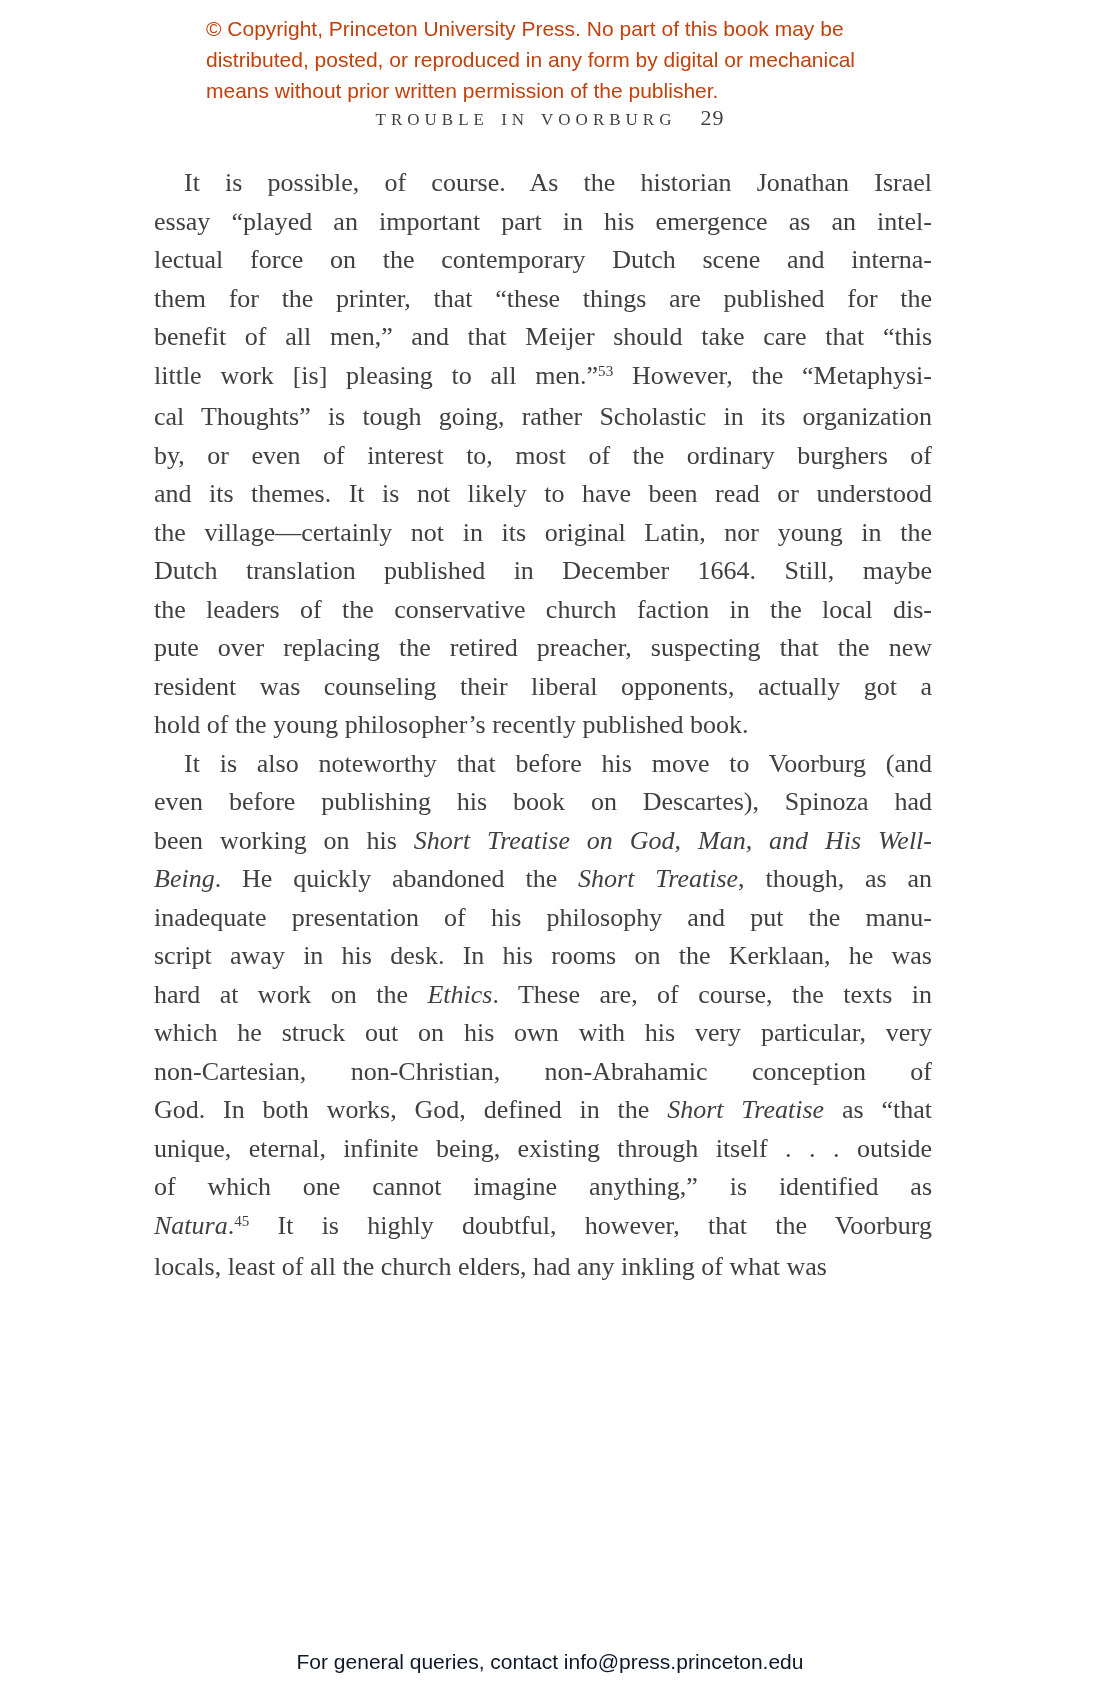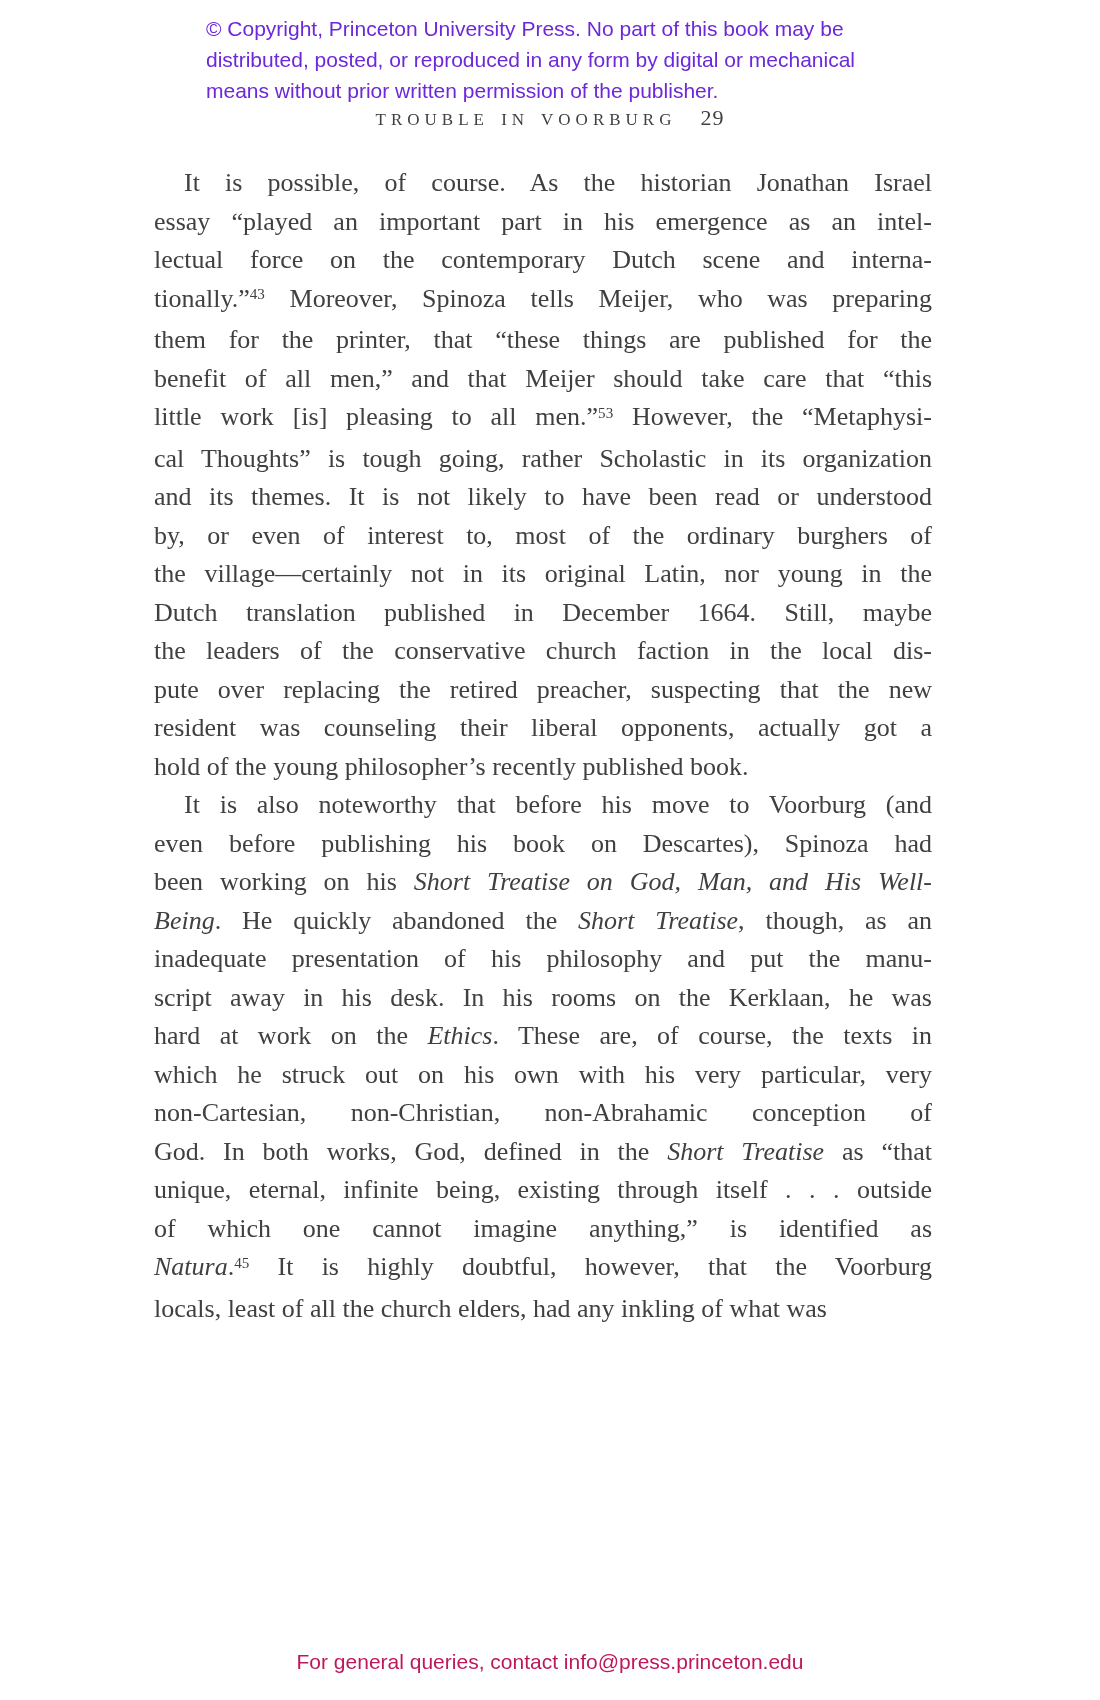--- a/index.html
+++ b/index.html
@@ -13,21 +13,21 @@
     overflow: hidden;
   }
   .copyright {
     position: absolute;
     left: 206px;
     top: 13px;
     width: 700px;
     font-family: "Liberation Sans", sans-serif;
     font-size: 21px;
     line-height: 31px;
-    color: #6d28d9;
+    color: #c2410c;
   }
   .running-head {
     position: absolute;
     top: 103px;
     left: 0;
     width: 1100px;
     text-align: center;
     color: #404040;
     line-height: 30px;
   }
@@ -65,47 +65,46 @@
     letter-spacing: 0;
   }
   .page-footer {
     position: absolute;
     top: 1650px;
     left: 0;
     width: 1100px;
     text-align: center;
     font-family: "Liberation Sans", sans-serif;
     font-size: 21px;
-    color: #be185d;
+    color: #0f172a;
   }
 </style>
 </head>
 <body>
 
 <div class="copyright">
   <div>© Copyright, Princeton University Press. No part of this book may be</div>
   <div>distributed, posted, or reproduced in any form by digital or mechanical</div>
   <div>means without prior written permission of the publisher.</div>
 </div>
 
 <div class="running-head">
   <span class="rh-title">TROUBLE IN VOORBURG</span><span class="rh-page">29</span>
 </div>
 
 <div class="body-text">
     <div class="line indent"><span>It is possible, of course. As the historian Jonathan Israel</span></div>
     <div class="line"><span>essay “played an important part in his emergence as an intel-</span></div>
     <div class="line"><span>lectual force on the contemporary Dutch scene and interna-</span></div>
-    <div class="line"><span>tionally.”</span><span class="sup">43</span><span> Moreover, Spinoza tells Meijer, who was preparing</span></div>
     <div class="line"><span>them for the printer, that “these things are published for the</span></div>
     <div class="line"><span>benefit of all men,” and that Meijer should take care that “this</span></div>
     <div class="line"><span>little work [is] pleasing to all men.”</span><span class="sup">53</span><span> However, the “Metaphysi-</span></div>
     <div class="line"><span>cal Thoughts” is tough going, rather Scholastic in its organization</span></div>
+    <div class="line"><span>by, or even of interest to, most of the ordinary burghers of</span></div>
     <div class="line"><span>and its themes. It is not likely to have been read or understood</span></div>
-    <div class="line"><span>by, or even of interest to, most of the ordinary burghers of</span></div>
     <div class="line"><span>the village—certainly not in its original Latin, nor young in the</span></div>
     <div class="line"><span>Dutch translation published in December 1664. Still, maybe</span></div>
     <div class="line"><span>the leaders of the conservative church faction in the local dis-</span></div>
     <div class="line"><span>pute over replacing the retired preacher, suspecting that the new</span></div>
     <div class="line"><span>resident was counseling their liberal opponents, actually got a</span></div>
     <div class="line pend"><span>hold of the young philosopher’s recently published book.</span></div>
     <div class="line indent"><span>It is also noteworthy that before his move to Voorburg (and</span></div>
     <div class="line"><span>even before publishing his book on Descartes), Spinoza had</span></div>
     <div class="line"><span>been working on his </span><span class="it">Short Treatise on God, Man, and His Well-</span></div>
     <div class="line"><span class="it">Being</span><span>. He quickly abandoned the </span><span class="it">Short Treatise</span><span>, though, as an</span></div>

